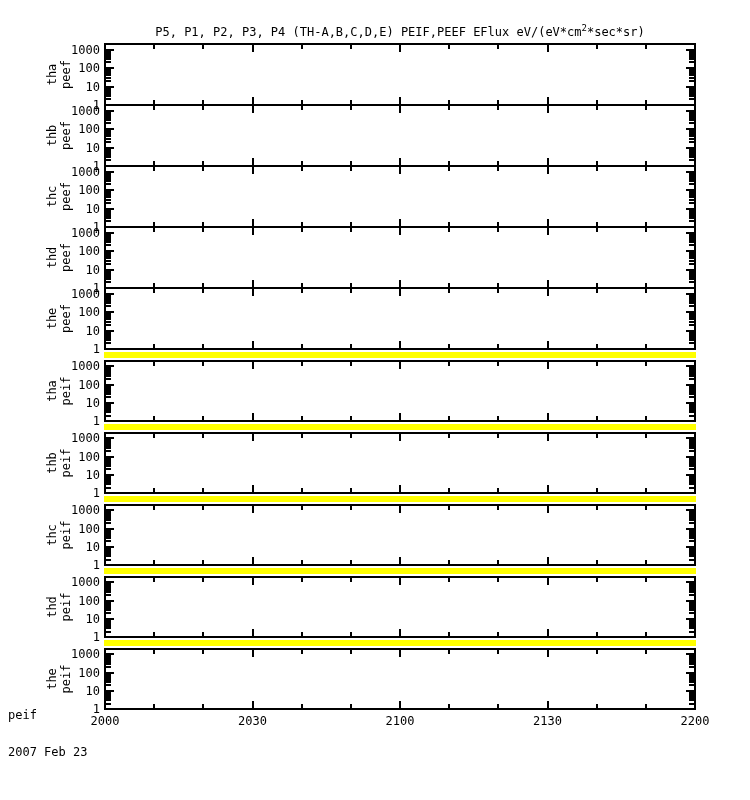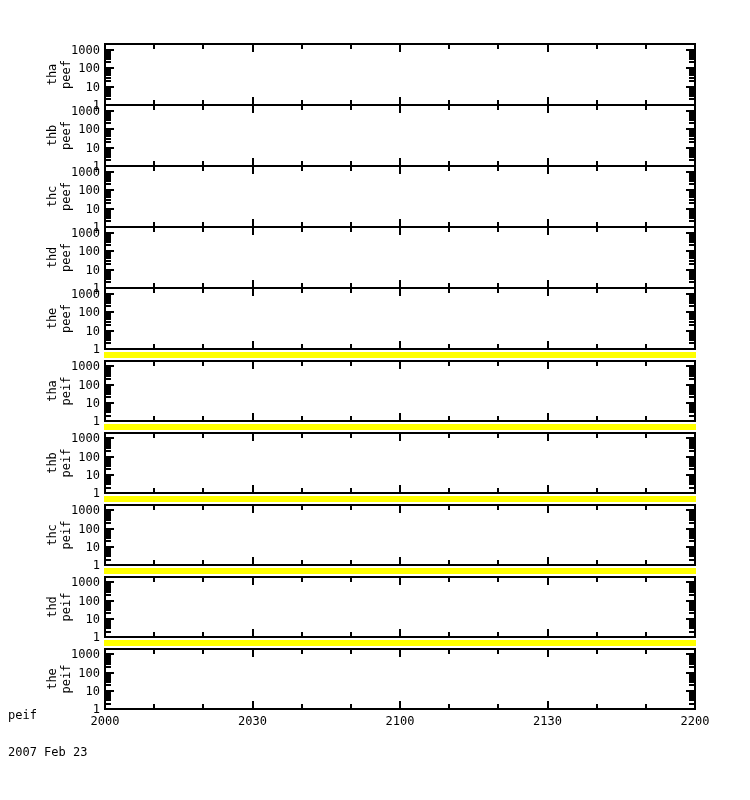--- a/index.html
+++ b/index.html
@@ -12,20 +12,21 @@
   #chart{position:absolute;left:0;top:0;}
   #chart text{font-family:"DejaVu Sans Mono","Liberation Mono",monospace;
               font-size:12px;fill:#000;}
   .footer-time{position:absolute;left:8px;top:709px;font-size:12px;line-height:12px;}
   .footer-date{position:absolute;left:8px;top:746px;font-size:12px;line-height:12px;}
 </style>
 </head>
 <body>
 
 <div class="figure">
+  <div class="title"><span>P5, P1, P2, P3, P4 (TH-A,B,C,D,E) PEIF,PEEF EFlux eV/(eV*cm</span><sup>2</sup><span>*sec*sr)</span></div>
 
   <svg id="chart" width="750" height="800">
       <g>
         <rect x="105" y="44" width="590" height="61" fill="none" stroke="#000000" stroke-width="2" shape-rendering="crispEdges"></rect>
         <g>
           <line x1="106" y1="105" x2="114" y2="105" stroke="#000000" stroke-width="2" shape-rendering="crispEdges"></line>
           <line x1="694" y1="105" x2="686" y2="105" stroke="#000000" stroke-width="2" shape-rendering="crispEdges"></line>
           <text x="100" y="109" text-anchor="end">1</text>
           <line x1="106" y1="86.52091920396796" x2="114" y2="86.52091920396796" stroke="#000000" stroke-width="2" shape-rendering="crispEdges"></line>
           <line x1="694" y1="86.52091920396796" x2="686" y2="86.52091920396796" stroke="#000000" stroke-width="2" shape-rendering="crispEdges"></line>

